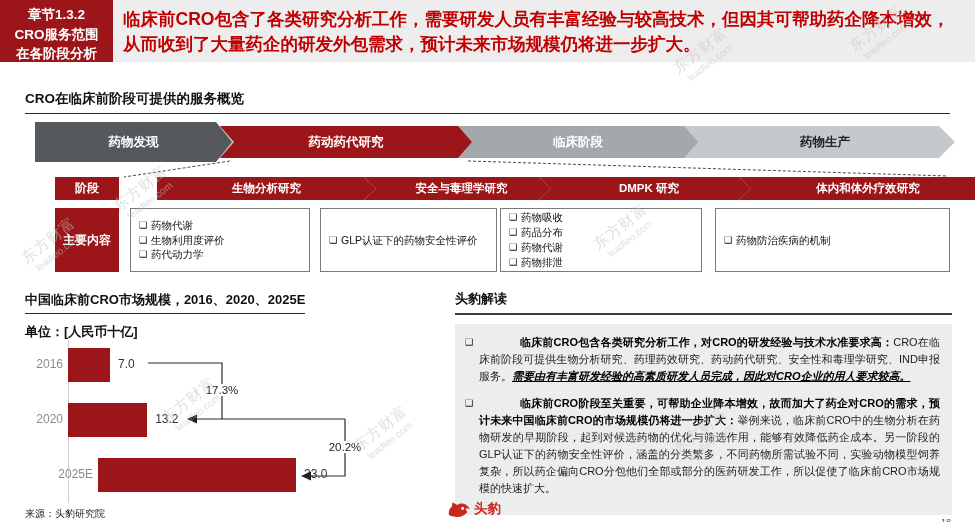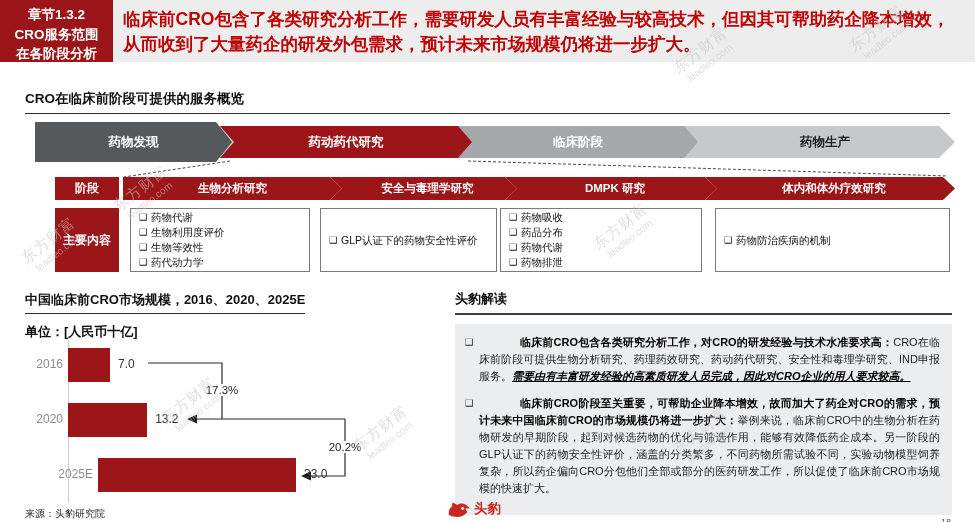--- a/index.html
+++ b/index.html
@@ -28,21 +28,21 @@
   .pl-production{position:absolute;left:700px;top:4px;width:250px;height:32px;z-index:1;
       display:flex;align-items:center;justify-content:center;color:#222;font-weight:bold;font-size:12.5px;}
   .fanlines{position:absolute;left:0;top:0;width:975px;height:522px;pointer-events:none;z-index:0;}
   
   .stage-row{position:absolute;left:55px;top:177px;height:23px;}
   .row-label{position:absolute;left:0;top:0;width:64px;background:#9c1518;color:#fff;font-weight:bold;
              font-size:12px;display:flex;align-items:center;justify-content:center;}
   .stage-label{height:23px;}
   .stage-track{position:absolute;left:68px;top:0;width:832px;height:23px;}
   .stage-seg{position:absolute;top:0;height:23px;background:#9c1518;color:#fff;font-weight:bold;font-size:11.5px;
-             display:flex;align-items:center;justify-content:center;filter:drop-shadow(2.5px 0 0 #fff);}
+             display:flex;align-items:center;justify-content:center;filter:drop-shadow(2.5px 0 0 #fff);margin-left:34px;}
   .seg0{left:0;width:219px;z-index:4;clip-path:polygon(0 0,calc(100% - 12px) 0,100% 50%,calc(100% - 12px) 100%,0 100%);}
   .seg1{left:207px;width:187px;z-index:3;}
   .seg2{left:382px;width:212px;z-index:2;}
   .seg3{left:582px;width:250px;z-index:1;}
   .seg1,.seg2,.seg3{clip-path:polygon(0 0,calc(100% - 12px) 0,100% 50%,calc(100% - 12px) 100%,0 100%,12px 50%);padding-left:8px;box-sizing:border-box;}
   
   .content-row{position:absolute;left:55px;top:208px;height:64px;}
   .content-label{height:64px;}
   .content-track{position:absolute;left:68px;top:0;width:832px;height:64px;}
   .content-box{position:absolute;top:0;height:64px;border:1px solid #7a7a7a;background:#fff;box-sizing:border-box;
@@ -145,21 +145,20 @@
     </div>
   </div>
 
   <div class="content-row">
     <div class="row-label content-label">主要内容</div>
     <div class="content-track">
       <div class="content-box cbox0">
           <ul>
             <li><span class="bullet">❑</span>药物代谢</li>
             <li><span class="bullet">❑</span>生物利用度评价</li>
-            <li><span class="bullet">❑</span>生物等效性</li>
             <li><span class="bullet">❑</span>药代动力学</li>
           </ul>
         </div>
       <div class="content-box cbox1">
           <ul>
             <li><span class="bullet">❑</span>GLP认证下的药物安全性评价</li>
           </ul>
         </div>
       <div class="content-box cbox2">
           <ul>

